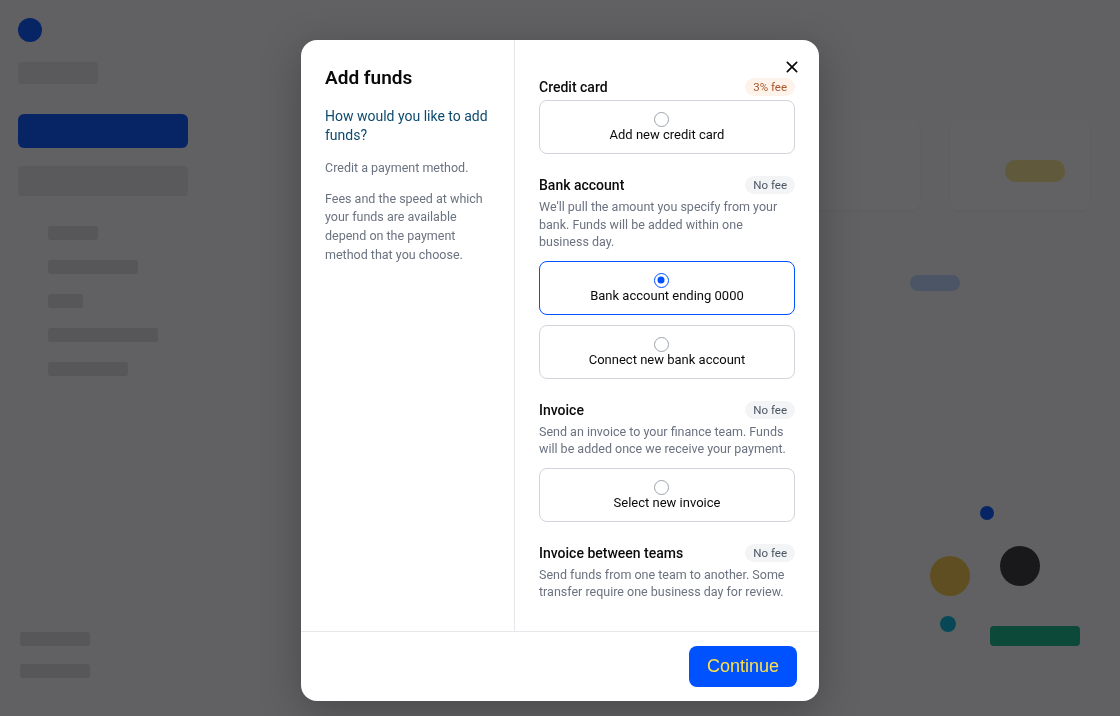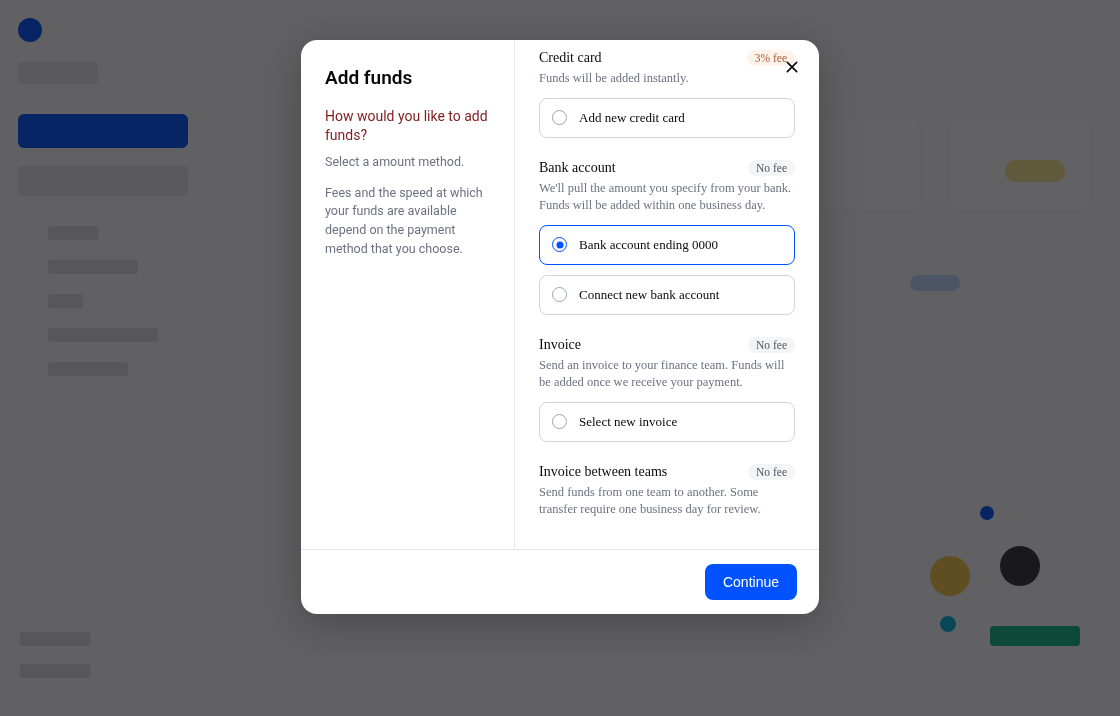--- a/index.html
+++ b/index.html
@@ -145,40 +145,39 @@
     }
     .modal-left h2 {
       font-size: 19px;
       font-weight: 600;
       color: #0a0a0a;
       margin-bottom: 18px;
     }
     .modal-left-subtitle {
       font-size: 14px;
       font-weight: 400;
-      color: #7f1d1d;
-      margin-bottom: 8px;
+      color: #0c4a6e;
+      margin-bottom: 14px;
       line-height: 1.35;
     }
     .modal-left-text {
       font-size: 12.5px;
       color: #6b7280;
       line-height: 1.5;
       margin-bottom: 12px;
     }
     .modal-divider {
       width: 1px;
       background: #e5e7eb;
       align-self: stretch;
     }
     .modal-right {
       flex: 1;
-      padding: 10px 24px 8px 24px;
+      padding: 38px 24px 8px 24px;
       position: relative;
-      font-family: Liberation Serif, serif;
     }
     .close-btn {
       position: absolute;
       top: 16px;
       right: 16px;
       width: 22px;
       height: 22px;
       background: none;
       border: none;
       cursor: pointer;
@@ -223,20 +222,21 @@
     .option {
       display: flex;
       align-items: center;
       border: 1px solid #d1d5db;
       border-radius: 8px;
       padding: 11px 12px;
       margin-bottom: 10px;
       cursor: pointer;
       font-size: 13px;
       color: #0a0a0a;
+      flex-direction: column;
     }
     .option.selected {
       border: 1.6px solid #0052ff;
     }
     .radio {
       width: 15px;
       height: 15px;
       border: 1.5px solid #9ca3af;
       border-radius: 50%;
       margin-right: 12px;
@@ -259,25 +259,25 @@
     }
 
     .modal-footer {
       border-top: 1px solid #e5e7eb;
       padding: 14px 22px;
       display: flex;
       justify-content: flex-end;
     }
     .continue-btn {
       background: #0052ff;
-      color: #ffffff;
+      color: #fde047;
       border: none;
       border-radius: 8px;
       padding: 10px 18px;
-      font-size: 14px;
+      font-size: 18px;
       font-weight: 500;
       cursor: pointer;
     }
   </style>
 </head>
 <body>
 
 <div class="backdrop">
   <div class="bg-sidebar">
     <div class="bg-logo"></div>
@@ -309,40 +309,39 @@
   </div>
 </div>
 
 <div class="overlay"></div>
 
 <div class="modal">
   <div class="modal-body">
     <div class="modal-left">
       <h2>Add funds</h2>
       <div class="modal-left-subtitle">How would you like to add funds?</div>
-      <div class="modal-left-text">Select a amount method.</div>
+      <div class="modal-left-text">Credit a payment method.</div>
       <div class="modal-left-text">Fees and the speed at which your funds are available depend on the payment method that you choose.</div>
     </div>
 
     <div class="modal-divider"></div>
 
     <div class="modal-right">
       <button class="close-btn">
         <svg viewBox="0 0 24 24" fill="none" stroke="currentColor" stroke-width="2.5" stroke-linecap="round">
             <line x1="5" y1="5" x2="19" y2="19"></line>
             <line x1="19" y1="5" x2="5" y2="19"></line>
           </svg>
       </button>
 
       <div class="section">
         <div class="section-header">
           <div class="section-title">Credit card</div>
           <div class="fee-badge orange">3% fee</div>
         </div>
-        <div class="section-desc">Funds will be added instantly.</div>
         <div class="option">
           <span class="radio"></span>
           <span>Add new credit card</span>
         </div>
       </div>
 
       <div class="section">
         <div class="section-header">
           <div class="section-title">Bank account</div>
           <div class="fee-badge">No fee</div>

